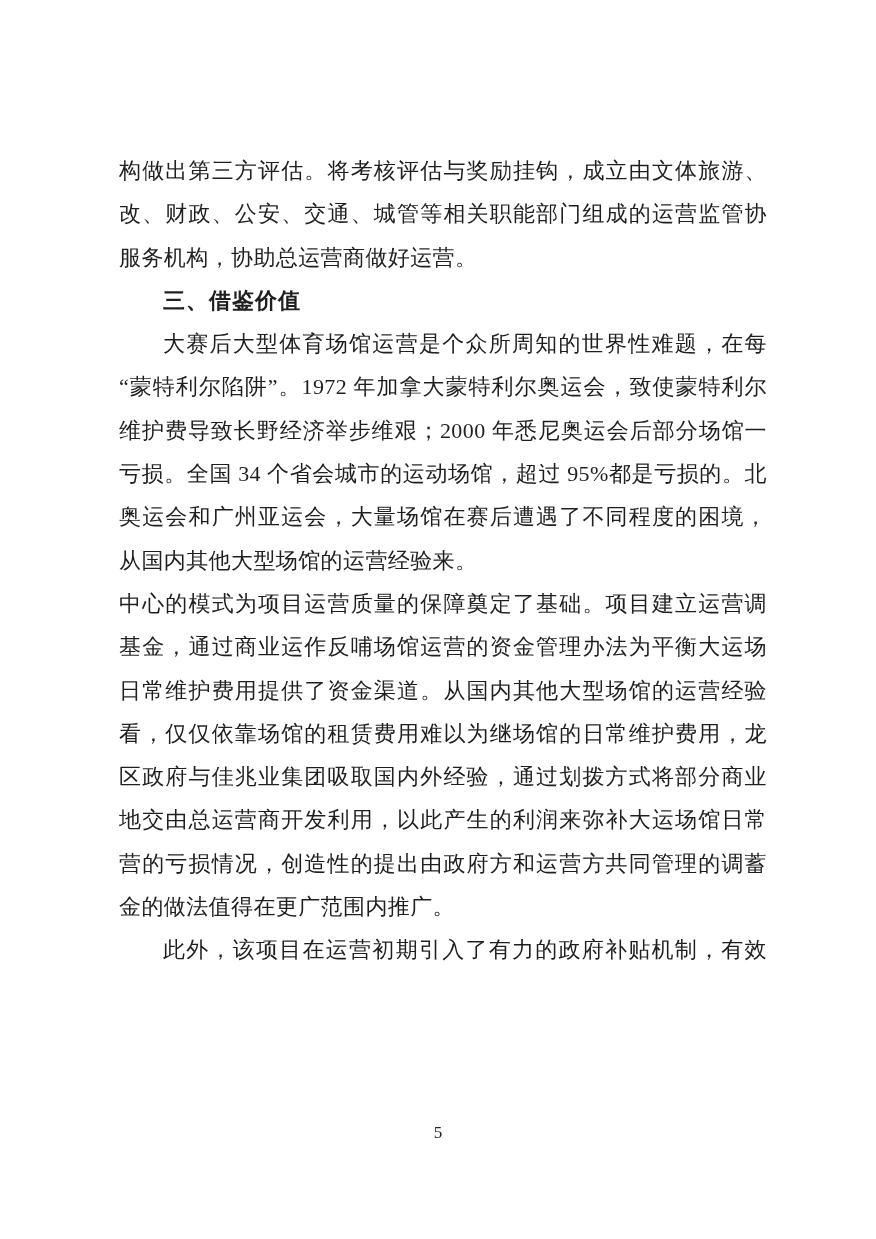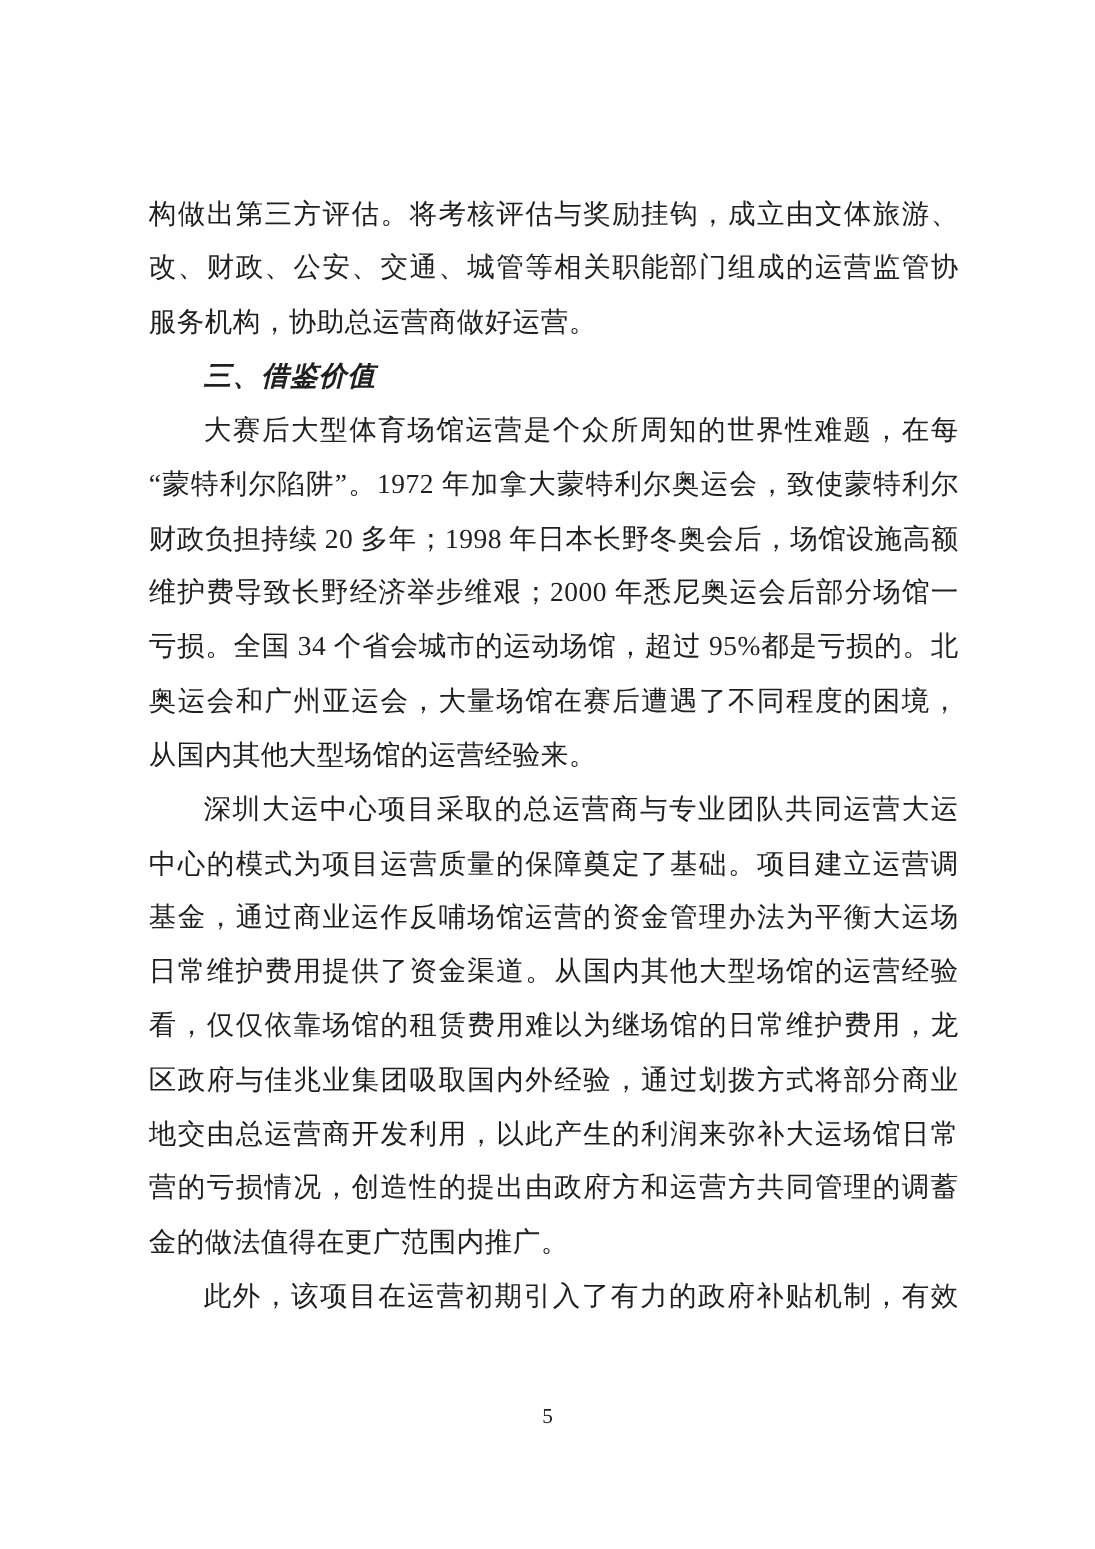--- a/index.html
+++ b/index.html
@@ -36,21 +36,20 @@
   .line.justify {
     text-align-last: justify;
   }
   .line.indent {
     text-indent: 44px;
   }
   .line.bold {
     font-weight: 700;
     font-family: "Liberation Sans", "DejaVu Sans", sans-serif;
     letter-spacing: 1px;
-    font-style: italic;
   }
   .page-number {
     position: absolute;
     top: 1122px;
     left: 0;
     width: 100%;
     text-align: center;
     font-size: 17px;
     line-height: 22px;
     color: #222222;
@@ -61,26 +60,24 @@
 <body>
 
 <div class="page">
   <div class="doc-body">
       <div class="line justify">构做出第三方评估。将考核评估与奖励挂钩，成立由文体旅游、发</div>
       <div class="line justify">改、财政、公安、交通、城管等相关职能部门组成的运营监管协调</div>
       <div class="line">服务机构，协助总运营商做好运营。</div>
       <div class="line indent bold">三、借鉴价值</div>
       <div class="line indent justify">大赛后大型体育场馆运营是个众所周知的世界性难题，在每一</div>
       <div class="line justify">“蒙特利尔陷阱”。1972 年加拿大蒙特利尔奥运会，致使蒙特利尔</div>
-      <div class="line justify">财政负担持续 20 多年；1998 年日本长野冬奥会后，场馆设施高额</div>
       <div class="line justify">维护费导致长野经济举步维艰；2000 年悉尼奥运会后部分场馆一直</div>
       <div class="line justify">亏损。全国 34 个省会城市的运动场馆，超过 95%都是亏损的。北京</div>
       <div class="line justify">奥运会和广州亚运会，大量场馆在赛后遭遇了不同程度的困境，部</div>
       <div class="line">从国内其他大型场馆的运营经验来。</div>
-      <div class="line indent justify">深圳大运中心项目采取的总运营商与专业团队共同运营大运</div>
       <div class="line justify">中心的模式为项目运营质量的保障奠定了基础。项目建立运营调蓄</div>
       <div class="line justify">基金，通过商业运作反哺场馆运营的资金管理办法为平衡大运场馆</div>
       <div class="line justify">日常维护费用提供了资金渠道。从国内其他大型场馆的运营经验来</div>
       <div class="line justify">看，仅仅依靠场馆的租赁费用难以为继场馆的日常维护费用，龙岗</div>
       <div class="line justify">区政府与佳兆业集团吸取国内外经验，通过划拨方式将部分商业用</div>
       <div class="line justify">地交由总运营商开发利用，以此产生的利润来弥补大运场馆日常运</div>
       <div class="line justify">营的亏损情况，创造性的提出由政府方和运营方共同管理的调蓄基</div>
       <div class="line">金的做法值得在更广范围内推广。</div>
       <div class="line indent justify">此外，该项目在运营初期引入了有力的政府补贴机制，有效地</div>
     </div>

